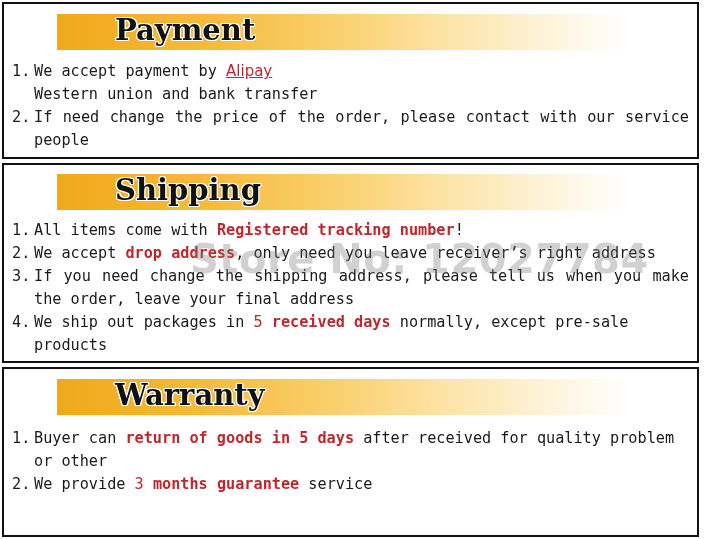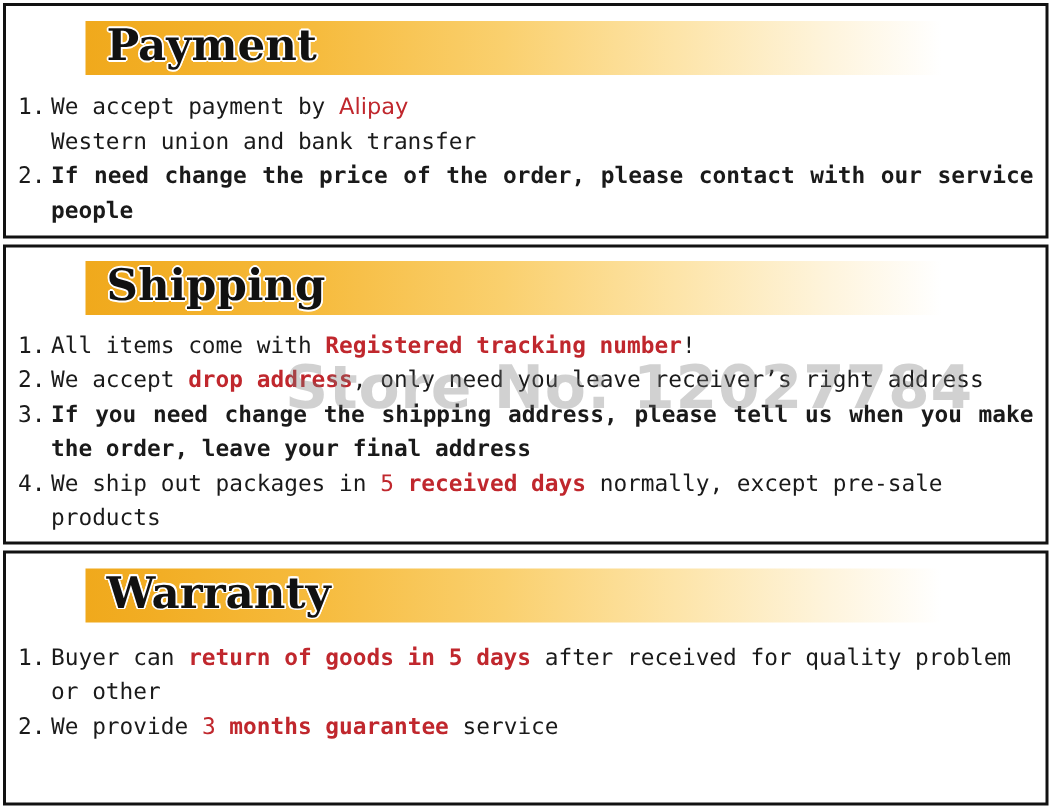--- a/index.html
+++ b/index.html
@@ -70,20 +70,21 @@
     paint-order: stroke fill;
     text-shadow:
        1.2px 0 0 #fff, -1.2px 0 0 #fff,
        0 1.2px 0 #fff, 0 -1.2px 0 #fff,
        0.9px 0.9px 0 #fff, -0.9px 0.9px 0 #fff,
        0.9px -0.9px 0 #fff, -0.9px -0.9px 0 #fff;
   }
   .banner-title span {
     position: relative;
     color: #111111;
+    margin-left: 44px;
   }
 
   
   .list {
     position: absolute;
     left: 8px;
     right: 8px;
     font-size: 15.2px;
     line-height: 23px;
     color: #1a1a1a;
@@ -104,37 +105,37 @@
     text-align: left;
     white-space: nowrap;
   }
   .li-text {
     flex: 1 1 auto;
     white-space: normal;
   }
   .li-text.spread {
     text-align: justify;
     text-align-last: left;
-    font-weight: bold;
   }
 
   .hl {            
     color: #c0272d;
     font-weight: bold;
     text-align: center;
   }
   .hl-thin {       
     color: #c0272d;
     font-weight: normal;
   }
   .alipay {
     color: #c0272d;
     font-family: "DejaVu Sans", "Liberation Sans", sans-serif;
     font-weight: normal;
     font-size: 15px;
+    text-decoration: underline;
   }
 
   
   #watermark {
     position: absolute;
     left: 190px;
     top: 236px;
     font-family: "DejaVu Sans", "Liberation Sans", sans-serif;
     font-size: 40px;
     font-weight: bold;

